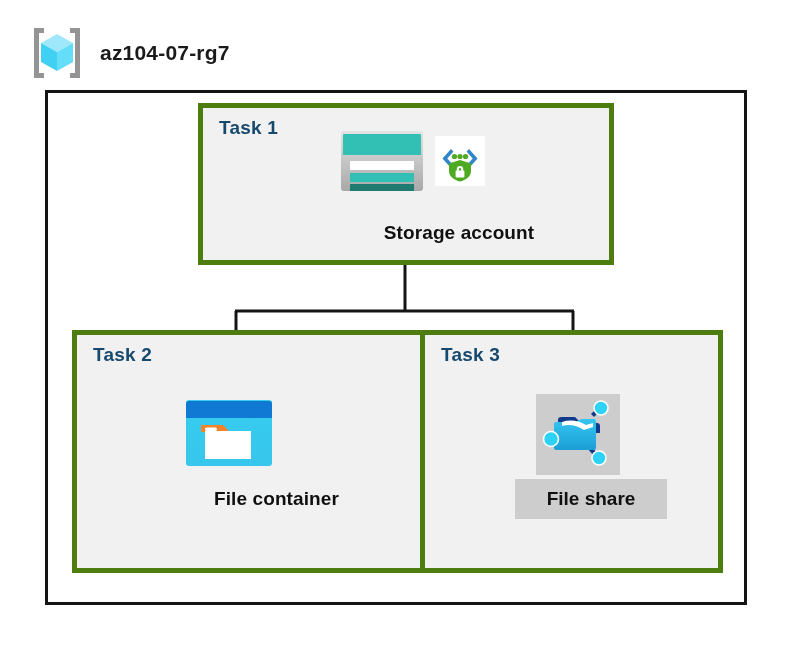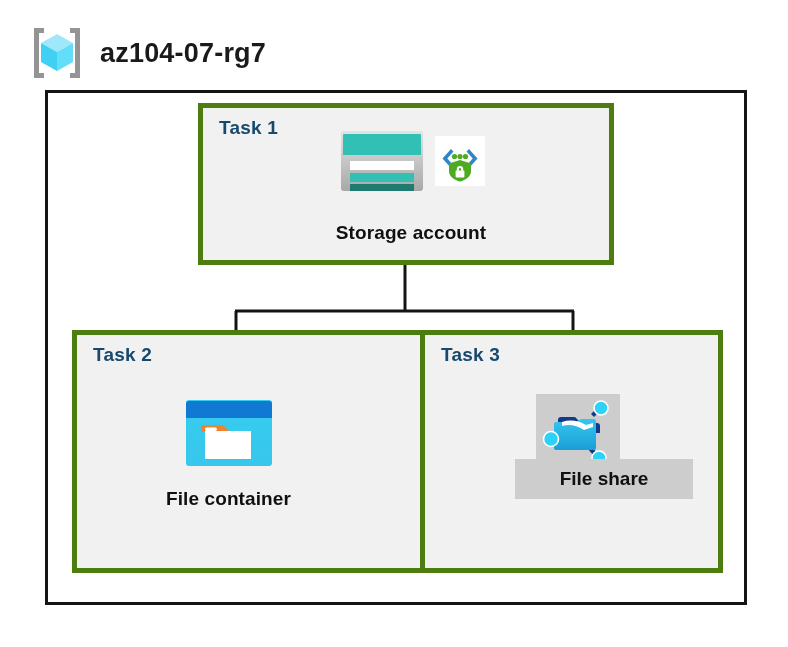--- a/index.html
+++ b/index.html
@@ -27,21 +27,21 @@
     display: flex;
     align-items: center;
     gap: 14px;
   }
   #rg-icon {
     width: 58px;
     height: 58px;
     display: block;
   }
   #rg-title {
-    font-size: 27px;
+    font-size: 21px;
     font-weight: bold;
     color: #1a1a1a;
     letter-spacing: 0.2px;
     white-space: nowrap;
   }
 
   
   #rg-container {
     position: absolute;
     left: 45px;
@@ -75,20 +75,21 @@
   }
 
   .node-caption {
     position: absolute;
     width: 100%;
     text-align: center;
     font-size: 19px;
     font-weight: bold;
     color: #101010;
     letter-spacing: 0.1px;
+    padding-left: 48px;
   }
 
   
   #storage-node {
     position: absolute;
     left: 0; top: 18px;
     width: 416px;
   }
   #storage-icons {
     display: flex;
@@ -113,22 +114,22 @@
   }
   #fileshare-icon-wrap {
     position: absolute;
     left: 0; top: 0;
     width: 84px; height: 81px;
     display: flex; align-items: center; justify-content: center;
   }
   #fileshare-caption-bg {
     position: absolute;
     left: 90px;
-    top: 124px;
-    width: 178px;
+    top: 144px;
+    width: 152px;
     height: 40px;
     background: #cdcdcd;
     display: flex;
     align-items: center;
     justify-content: center;
   }
   #fileshare-caption {
     position: static;
     font-size: 19px;
     font-weight: bold;

